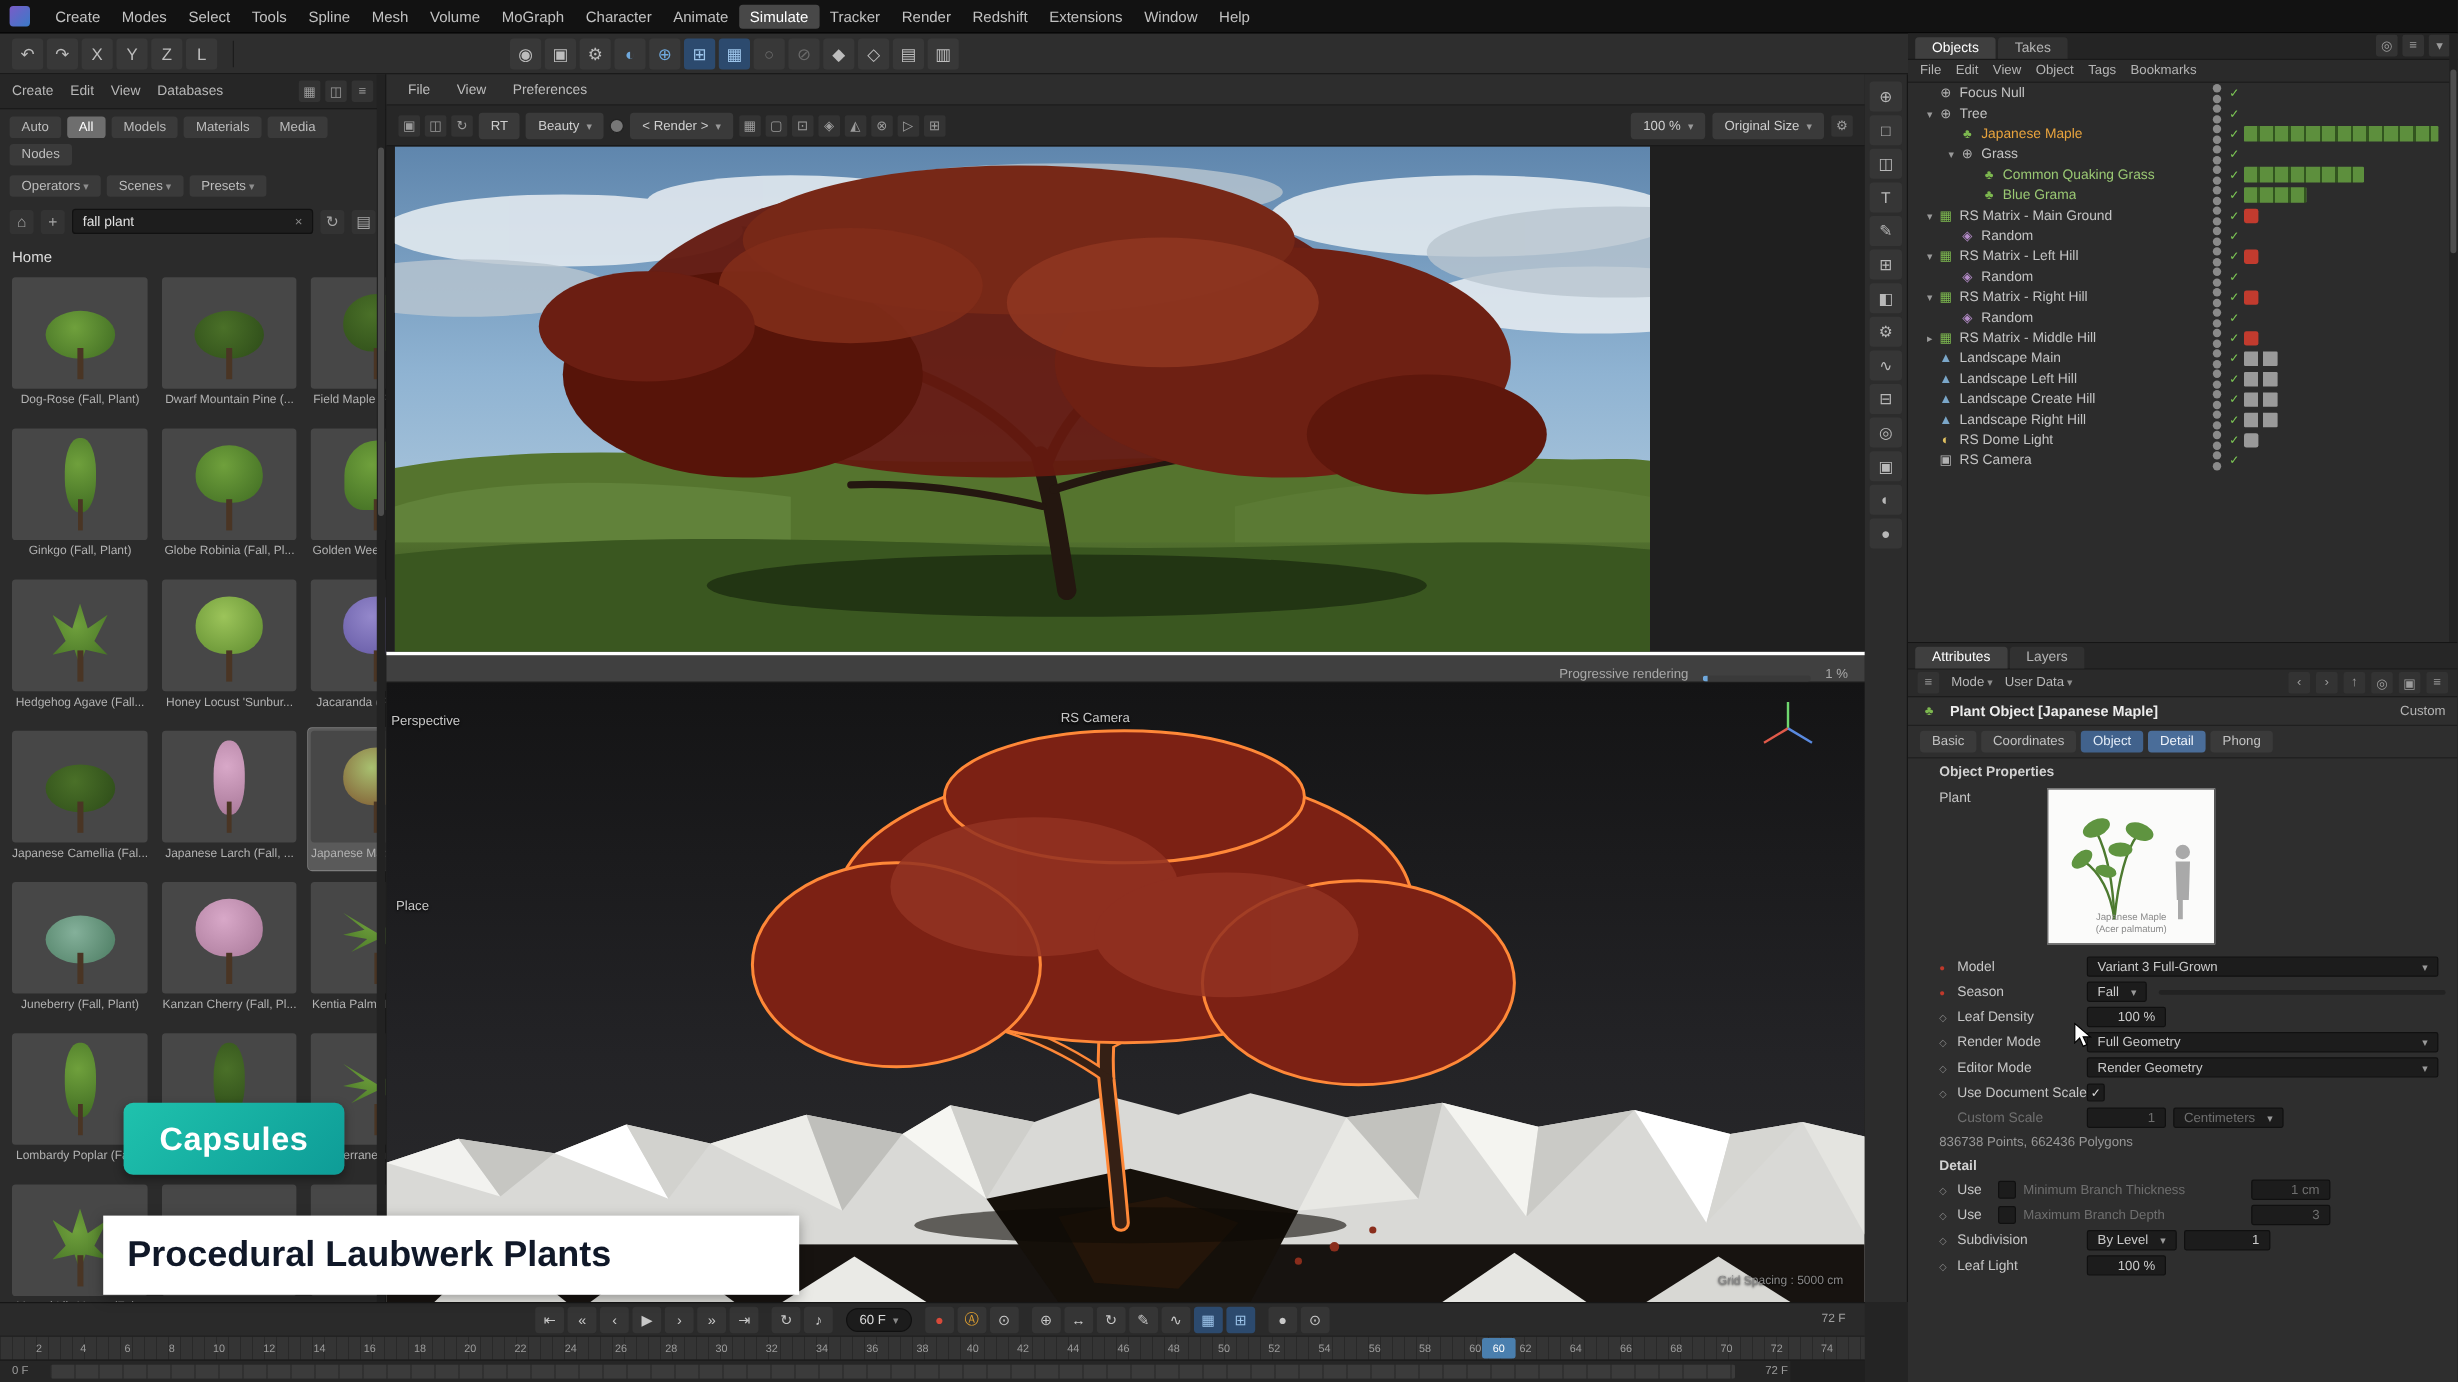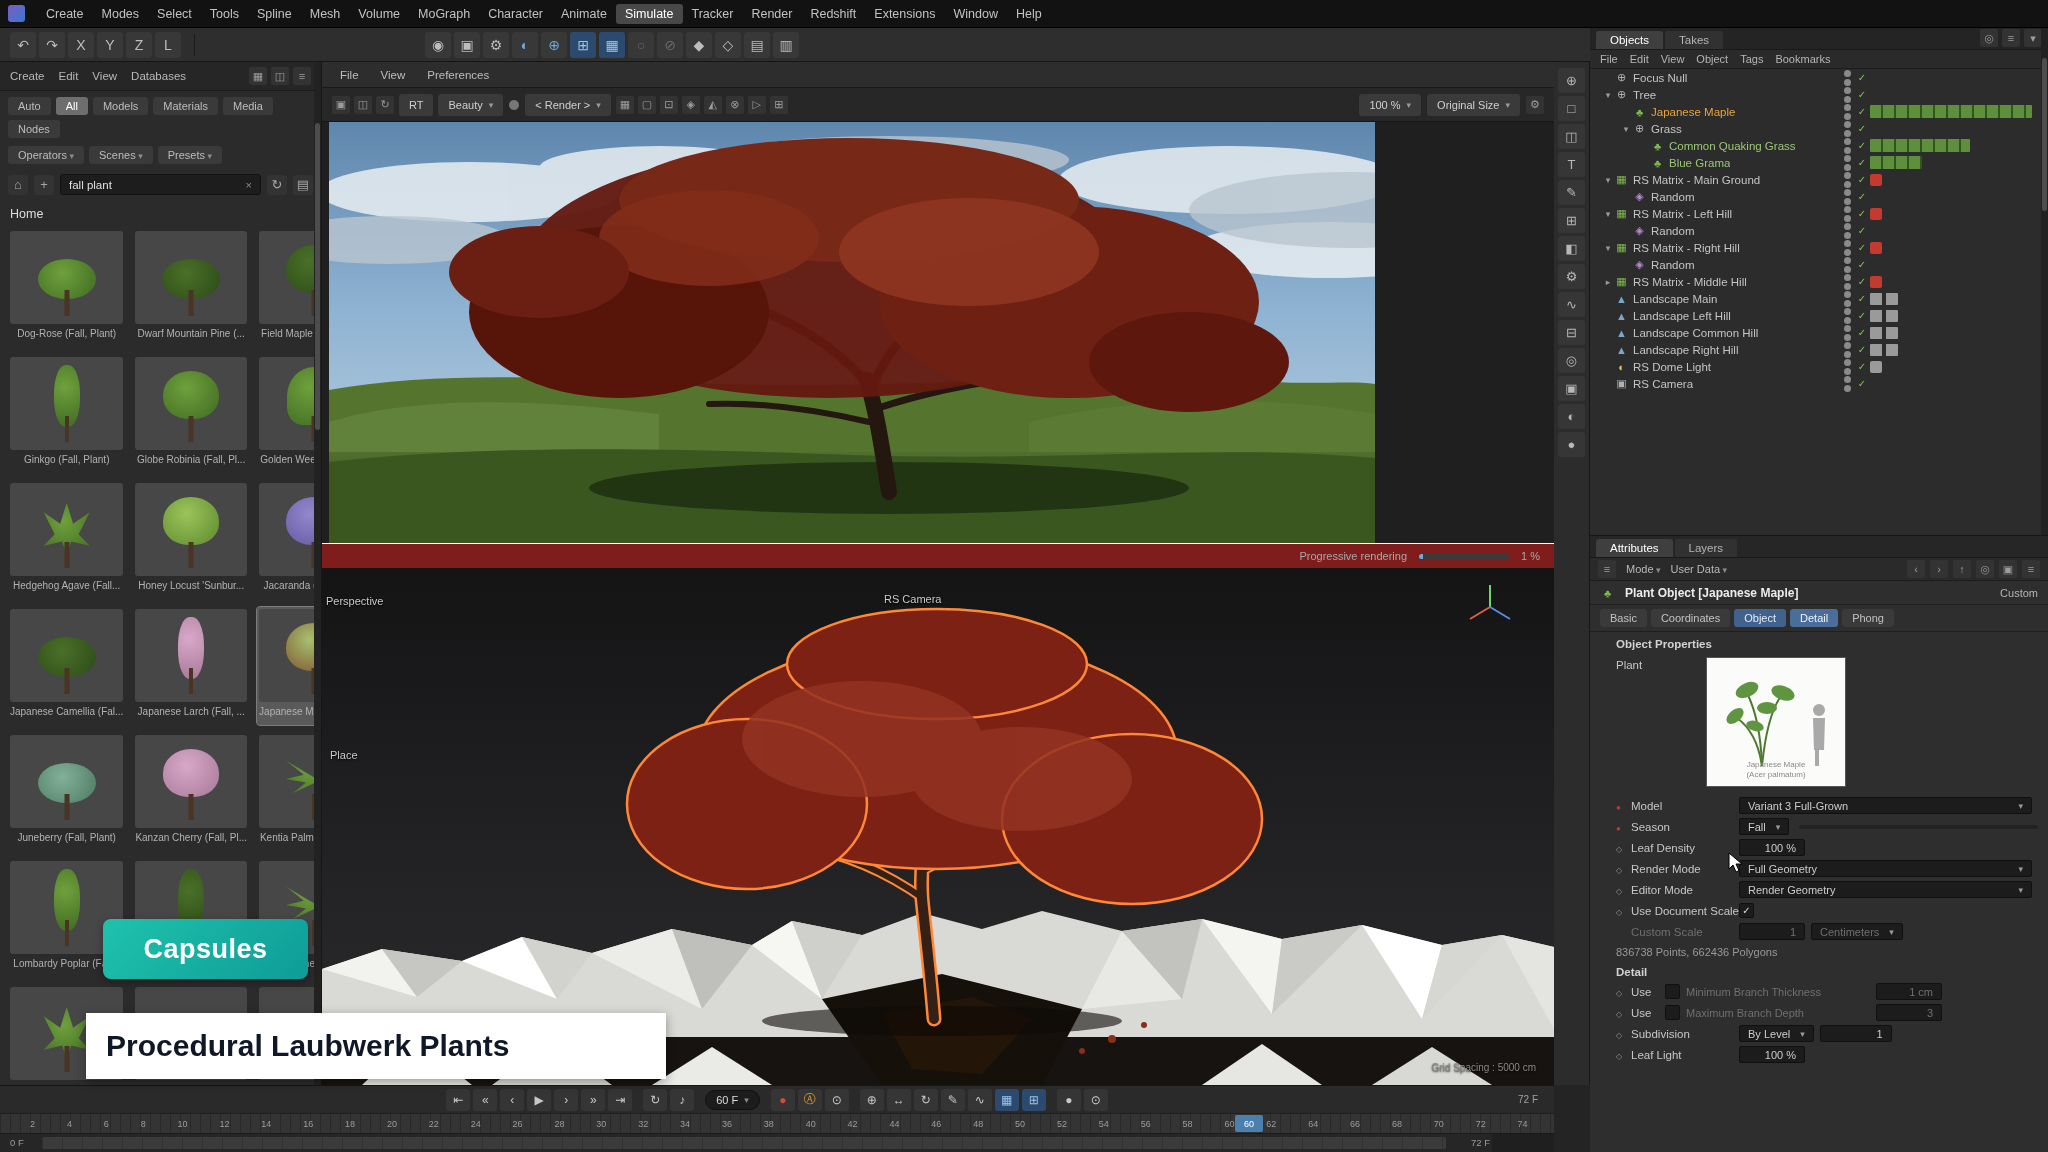--- a/index.html
+++ b/index.html
@@ -81,22 +81,22 @@
   #vp-menu span{padding:2px 10px}
   #render-bar{height:34px;background:#272727;border-bottom:1px solid #171717;display:flex;
     align-items:center;gap:5px;padding:0 10px}
   .chip{height:22px;padding:0 10px;background:#3a3a3a;border-radius:3px;display:inline-flex;
     align-items:center;font-size:11px;color:#cfcfcf}
   .chip.dd::after{content:" ▾";font-size:9px;color:#999;margin-left:6px}
   .swatch-dot{width:12px;height:12px;border-radius:50%;background:#777;border:1px solid #222}
   #render-bar .right{margin-left:auto;display:flex;gap:6px;align-items:center}
   #render-area{position:relative;height:421px;background:#1f1f1f}
   #render-img{position:absolute;left:7px;top:0;width:1046px;height:421px}
-  #progress-row{height:26px;background:#7f1d1d;border-top:1px solid #ffffff;border-bottom:1px solid #141414;
-    display:flex;align-items:center;justify-content:flex-end;gap:12px;padding-right:14px;
+  #progress-row{height:26px;background:#404040;border-top:3px solid #ffffff;border-bottom:1px solid #141414;
+    display:flex;align-items:flex-end;justify-content:flex-end;gap:12px;padding-right:14px;
     font-size:11px;color:#a8a8a8}
   .pbar{width:90px;height:5px;background:#3a3a3a;border-radius:3px;overflow:hidden}
   .pbar i{display:block;height:100%;width:4%;background:#6fa8dc}
   #persp{position:relative;height:516px;overflow:hidden}
   #persp-img{position:absolute;inset:0;width:1232px;height:516px}
   .hud{position:absolute;font-size:11px;color:#c9c9c9;text-shadow:0 1px 2px #000}
   .hud.dim{color:#8a8a8a}
 
   
   #side-strip{position:absolute;left:1554px;top:62px;width:36px;height:1023px;background:#2c2c2c;
@@ -189,21 +189,21 @@
   #ruler .nums span{font-size:9px;color:#9c9c9c}
   #playhead{position:absolute;left:1235px;top:1px;bottom:1px;width:28px;background:#4a7fae;border-radius:2px;
     color:#fff;font-size:9px;display:flex;align-items:center;justify-content:center}
   #rangebar{position:absolute;left:0;top:1133px;width:1554px;height:19px;background:#262626;border-top:1px solid #1b1b1b}
   #rangebar .rlabel{position:absolute;top:3px;font-size:9.5px;color:#9c9c9c}
   #rangebar .track{position:absolute;left:42px;right:108px;top:3px;bottom:3px;background:#3b3b3b;border-radius:2px;
     background-image:repeating-linear-gradient(90deg,rgba(0,0,0,.18) 0 1px,transparent 1px 20px)}
   #rangebar .tail{position:absolute;right:0;width:62px;top:0;bottom:0;background:#1f1f1f}
 
   
-  #capsules-badge{position:absolute;left:103px;top:919px;width:205px;height:60px;border-radius:8px;
+  #capsules-badge{position:absolute;left:103px;top:919px;width:184px;height:60px;border-radius:8px;
     background:linear-gradient(135deg,#1fc2ad,#0e9c97);display:flex;align-items:center;justify-content:center;
     color:#fff;font-size:27px;font-weight:bold;letter-spacing:.5px;box-shadow:0 3px 8px rgba(0,0,0,.35)}
   #title-card{position:absolute;left:86px;top:1013px;width:580px;height:66px;background:#fff;
     display:flex;align-items:center;padding-left:20px;color:#101828;font-size:30px;font-weight:bold;
     box-shadow:0 3px 10px rgba(0,0,0,.35)}
 
   #mouse-cursor{position:absolute;left:1728px;top:852px;z-index:50}
 </style>
 </head>
 <body>
@@ -881,21 +881,21 @@
           <span class="dots"></span>
           <span class="oc"></span>
           <span class="oextra">
             <span class="ftags"></span>
           </span>
         </div>
 
         <div class="otr d1">
           <span class="exp"></span>
           <span class="oicon ic-blue">▲</span>
-          <span class="olabel">Landscape Common Hill</span>
+          <span class="olabel">Landscape Create Hill</span>
           <span class="dots"></span>
           <span class="oc"></span>
           <span class="oextra">
             <span class="ftags"></span>
           </span>
         </div>
 
         <div class="otr d1">
           <span class="exp"></span>
           <span class="oicon ic-blue">▲</span>

